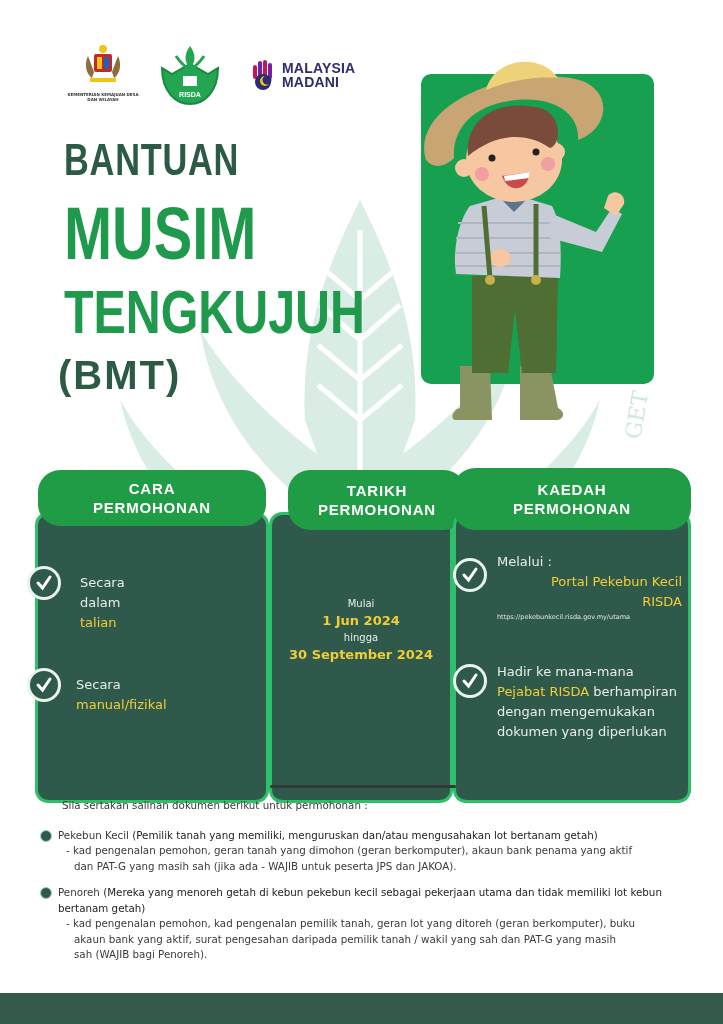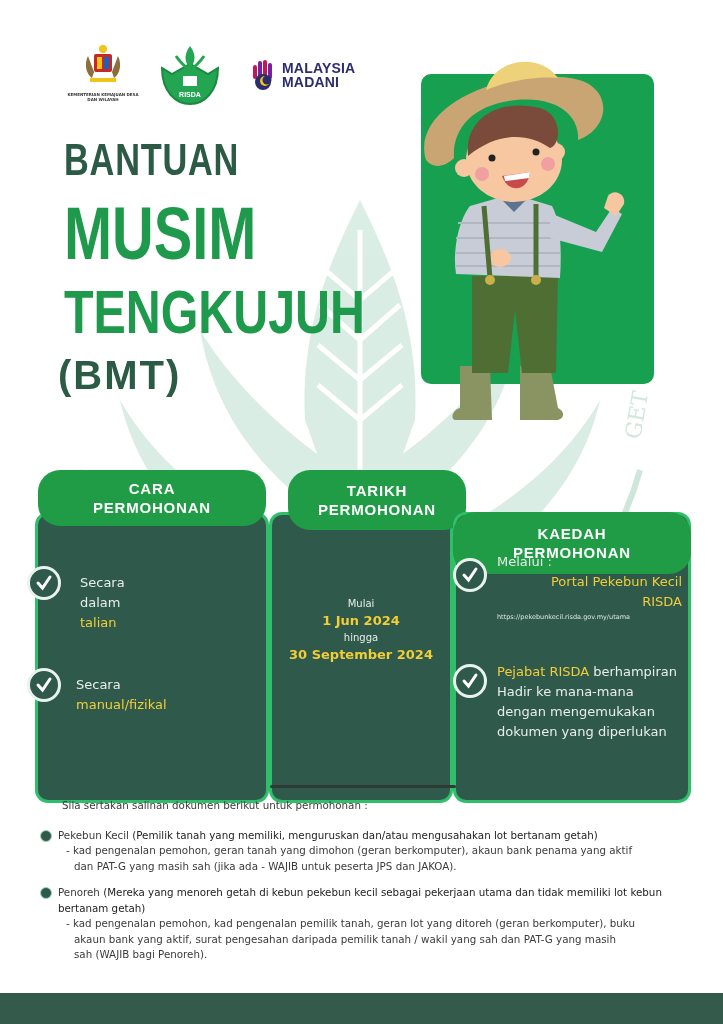--- a/index.html
+++ b/index.html
@@ -187,43 +187,43 @@
   <div style="position:absolute; left:272px; top:126px; width:178px; text-align:center;">
     <div style="color:#e8ede9; font-size:10px; line-height:16px;">Mulai</div>
     <div style="color:#f1cd38; font-size:13px; font-weight:bold; line-height:18px;">1 Jun 2024</div>
     <div style="color:#e8ede9; font-size:10px; line-height:16px;">hingga</div>
     <div style="color:#f1cd38; font-size:13px; font-weight:bold; line-height:18px;">30 September 2024</div>
   </div>
 </div>
 
 <div class="card">
   <div class="card-body" style="left:456px; top:45px; width:232px; height:285px;"></div>
-  <div class="card-head" style="left:453px; top:-2px; width:238px; height:62px;margin-top:44px;">
+  <div class="card-head" style="left:453px; top:-2px; width:238px; height:62px;">
     <span>KAEDAH</span>
     <span>PERMOHONAN</span>
   </div>
   <div class="check" style="left:453px; top:88px;">
     <svg viewBox="0 0 18 18">
         <path d="M3 9 L7.5 14 L15 3" stroke="#fff" stroke-width="3" fill="none" stroke-linecap="round"></path>
       </svg>
   </div>
   <div class="ctext" style="left:497px; top:82px; width:185px;">
     <div>Melalui :</div>
     <div class="hl">Portal Pekebun Kecil</div>
     <div class="hl">RISDA</div>
     <div class="url">https://pekebunkecil.risda.gov.my/utama</div>
   </div>
   <div class="check" style="left:453px; top:194px;">
     <svg viewBox="0 0 18 18">
         <path d="M3 9 L7.5 14 L15 3" stroke="#fff" stroke-width="3" fill="none" stroke-linecap="round"></path>
       </svg>
   </div>
   <div class="ctext" style="left:497px; top:192px; width:190px;">
+    <div>Hadir ke mana-mana</div>
     <div><span class="hl">Pejabat RISDA</span><span> berhampiran</span></div>
-    <div>Hadir ke mana-mana</div>
     <div>dengan mengemukakan</div>
     <div>dokumen yang diperlukan</div>
   </div>
 </div>
 
 <div class="divider"></div>
 
 <div class="docs">
   <div class="intro">Sila sertakan salinan dokumen berikut untuk permohonan :</div>
   <div class="item">

